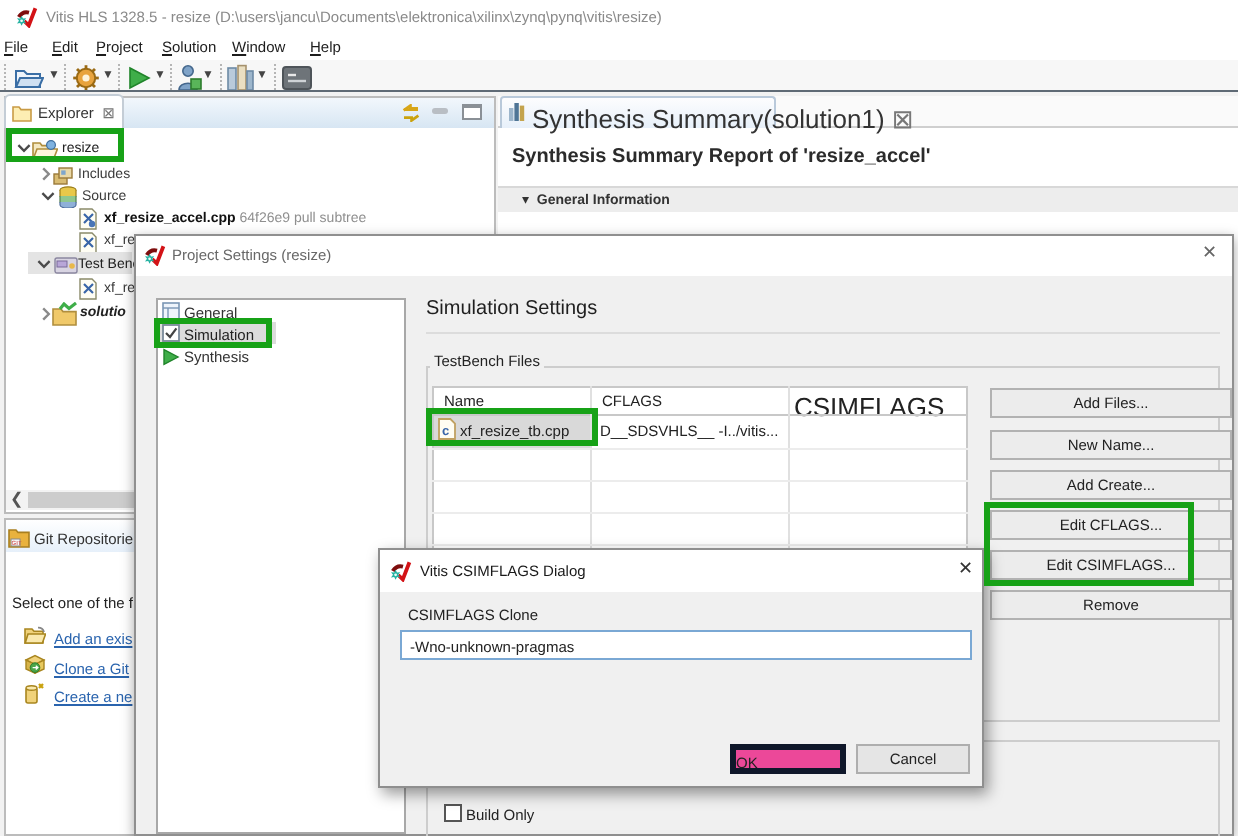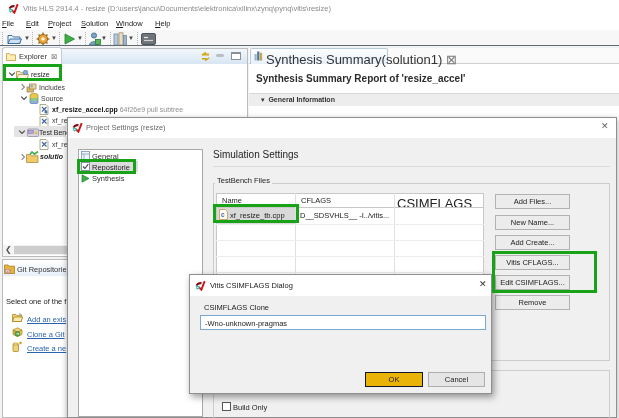--- a/index.html
+++ b/index.html
@@ -1,33 +1,33 @@
 <!DOCTYPE html>
 <html><head><meta charset="utf-8">
 <style>
 html,body{margin:0;padding:0}
 body{width:619px;height:418px;position:relative;overflow:hidden;background:#fff;
   font-family:"Liberation Sans",sans-serif;font-size:7px;color:#3c3c3c;}
 .ab{position:absolute}
 .grn{position:absolute;border:3px solid #17a217;background:transparent;z-index:50}
-.btn{position:absolute;width:75px;height:15px;background:#ececec;border:1px solid #b2b2b2;
+.btn{position:absolute;width:121px;height:15px;background:#ececec;border:1px solid #b2b2b2;
   text-align:center;line-height:14px;color:#222;font-size:7.5px;box-sizing:border-box}
 .tree{position:absolute;white-space:nowrap;font-size:7px;color:#3a3a3a}
 .lnk{position:absolute;white-space:nowrap;font-size:7.5px;color:#2a64ae;text-decoration:underline}
 </style></head>
 <body>
 
 <div class="ab" style="left:0;top:0;width:619px;height:16px;background:#fff"></div>
 <svg class="ab" style="left:8px;top:3px" width="11" height="11" viewBox="0 0 11 11">
  <path d="M1.4 5.5 Q3.3 2.5 6.5 3.3" stroke="#7e0d0d" stroke-width="2" fill="none"></path>
  <path d="M4.1 7.5 L6.4 9.7 L9.7 1.1" stroke="#d31216" stroke-width="1.9" fill="none"></path>
  <path d="M2.8 4.9 L3.5 6.3 L5.1 6.1 L4.1 7.4 L5.1 8.7 L3.5 8.5 L2.8 9.9 L2.1 8.5 L0.5 8.7 L1.5 7.4 L0.5 6.1 L2.1 6.3 Z" fill="#25b2a2"></path>
  <circle cx="2.8" cy="7.4" r="0.7" fill="#eafaf8"></circle>
 </svg>
-<div class="ab" style="left:23px;top:4px;font-size:7.5px;color:#8a8a8a;white-space:nowrap">Vitis HLS 2914.4 - resize (D:\users\jancu\Documents\elektronica\xilinx\zynq\pynq\vitis\resize)</div>
+<div class="ab" style="left:23px;top:4px;font-size:7.5px;color:#8a8a8a;white-space:nowrap">Vitis HLS 1328.5 - resize (D:\users\jancu\Documents\elektronica\xilinx\zynq\pynq\vitis\resize)</div>
 
 <div class="ab" style="left:0;top:16px;width:619px;height:14px;background:#fff"></div>
 <div class="ab" style="left:2px;top:19px;font-size:7.5px;color:#1d1d1d"><u>F</u>ile</div>
 <div class="ab" style="left:26px;top:19px;font-size:7.5px;color:#1d1d1d"><u>E</u>dit</div>
 <div class="ab" style="left:48px;top:19px;font-size:7.5px;color:#1d1d1d"><u>P</u>roject</div>
 <div class="ab" style="left:81px;top:19px;font-size:7.5px;color:#1d1d1d"><u>S</u>olution</div>
 <div class="ab" style="left:116px;top:19px;font-size:7.5px;color:#1d1d1d"><u>W</u>indow</div>
 <div class="ab" style="left:155px;top:19px;font-size:7.5px;color:#1d1d1d"><u>H</u>elp</div>
 
 <div class="ab" style="left:0;top:30px;width:619px;height:17px;background:#f7f7f7;border-bottom:1px solid #e3e3e3;box-sizing:border-box"></div>
@@ -239,21 +239,21 @@
   <rect x="0.5" y="0.5" width="8" height="8" fill="#eef4fb" stroke="#7a96b5" stroke-width="0.8"></rect>
   <line x1="0.5" y1="3" x2="8.5" y2="3" stroke="#7a96b5" stroke-width="0.7"></line>
   <line x1="3" y1="3" x2="3" y2="8.5" stroke="#7a96b5" stroke-width="0.7"></line>
  </svg>
  <div class="ab" style="left:92px;top:152px;font-size:7.5px;color:#333">General</div>
  <div class="ab" style="left:80px;top:161px;width:58px;height:11px;background:#dcdcdc"></div>
  <svg class="ab" style="left:81px;top:162px" width="9" height="9" viewBox="0 0 9 9">
   <rect x="0.5" y="0.5" width="8" height="8" fill="#fff" stroke="#7a8a9a" stroke-width="0.9"></rect>
   <path d="M2 4.5 L4 6.5 L7.2 2.2" stroke="#444" stroke-width="1.1" fill="none"></path>
  </svg>
- <div class="ab" style="left:92px;top:163px;font-size:7.5px;color:#222">Repositorie</div>
+ <div class="ab" style="left:92px;top:163px;font-size:7.5px;color:#222">Simulation</div>
  <svg class="ab" style="left:81px;top:174px" width="9" height="9" viewBox="0 0 9 9">
   <path d="M1 0.8 L8 4.5 L1 8.2 Z" fill="#3fae49" stroke="#20842a" stroke-width="0.7"></path>
  </svg>
  <div class="ab" style="left:92px;top:174px;font-size:7.5px;color:#333">Synthesis</div>
 
  <div class="ab" style="left:213px;top:149px;font-size:10px;font-weight:normal;color:#1f1f1f">Simulation Settings</div>
  <div class="ab" style="left:213px;top:166px;width:397px;height:1px;background:#dcdcdc"></div>
 
  <div class="ab" style="left:213px;top:183px;width:397px;height:178px;border:1px solid #cdcdcd;box-sizing:border-box"></div>
  <div class="ab" style="left:215px;top:176px;font-size:7.5px;color:#222;background:#f0f0f0;padding:0 2px">TestBench Files</div>
@@ -275,21 +275,21 @@
  <div class="ab" style="left:300px;top:211px;font-size:7.5px;color:#222;white-space:nowrap">D__SDSVHLS__ -I../vitis...</div>
 
  <div class="ab" style="left:216px;top:224px;width:268px;height:1px;background:#ececec"></div>
  <div class="ab" style="left:216px;top:240px;width:268px;height:1px;background:#ececec"></div>
  <div class="ab" style="left:216px;top:256px;width:268px;height:1px;background:#ececec"></div>
  <div class="ab" style="left:216px;top:272px;width:268px;height:1px;background:#ececec"></div>
 
  <div class="btn" style="left:495px;top:194px">Add Files...</div>
  <div class="btn" style="left:495px;top:215px">New Name...</div>
  <div class="btn" style="left:495px;top:235px">Add Create...</div>
- <div class="btn" style="left:495px;top:255px">Vitis CFLAGS...</div>
+ <div class="btn" style="left:495px;top:255px">Edit CFLAGS...</div>
  <div class="btn" style="left:495px;top:275px">Edit CSIMFLAGS...</div>
  <div class="btn" style="left:495px;top:295px">Remove</div>
 
  <div class="ab" style="left:213px;top:370px;width:397px;height:48px;border:1px solid #cdcdcd;border-bottom:none;box-sizing:border-box"></div>
  <div class="ab" style="left:222px;top:402px;width:9px;height:9px;background:#fff;border:1px solid #555;box-sizing:border-box"></div>
  <div class="ab" style="left:233px;top:403px;font-size:7.5px;color:#222">Build Only</div>
 </div>
 
 <div id="csimdialog">
  <div class="ab" style="left:189px;top:274px;width:303px;height:120px;background:#f0f0f0;border:1px solid #8f8f8f;box-sizing:border-box;box-shadow:2px 3px 7px rgba(0,0,0,0.4);z-index:20"></div>
@@ -298,20 +298,20 @@
   <path d="M1.4 5.5 Q3.3 2.5 6.5 3.3" stroke="#7e0d0d" stroke-width="2" fill="none"></path>
   <path d="M4.1 7.5 L6.4 9.7 L9.7 1.1" stroke="#d31216" stroke-width="1.9" fill="none"></path>
   <path d="M2.8 4.9 L3.5 6.3 L5.1 6.1 L4.1 7.4 L5.1 8.7 L3.5 8.5 L2.8 9.9 L2.1 8.5 L0.5 8.7 L1.5 7.4 L0.5 6.1 L2.1 6.3 Z" fill="#25b2a2"></path>
   <circle cx="2.8" cy="7.4" r="0.7" fill="#eafaf8"></circle>
  </svg>
  <div class="ab" style="left:210px;top:281px;font-size:7.5px;color:#1a1a1a;z-index:22">Vitis CSIMFLAGS Dialog</div>
  <div class="ab" style="left:479px;top:279px;font-size:9px;color:#333;z-index:22">✕</div>
  <div class="ab" style="left:204px;top:303px;font-size:7.5px;color:#222;z-index:22">CSIMFLAGS Clone</div>
  <div class="ab" style="left:200px;top:315px;width:286px;height:15px;background:#fff;border:1px solid #7aa8d4;box-sizing:border-box;z-index:22"></div>
  <div class="ab" style="left:205px;top:319px;font-size:7.5px;color:#222;z-index:23">-Wno-unknown-pragmas</div>
- <div class="ab" style="left:365px;top:372px;width:58px;height:15px;background:#eab308;border:1px solid #0f172a;box-sizing:border-box;text-align:center;line-height:13px;font-size:7.5px;color:#222;z-index:22">OK</div>
+ <div class="ab" style="left:365px;top:372px;width:58px;height:15px;background:#ec4899;border:3px solid #0f172a;box-sizing:border-box;text-align:left;line-height:13px;font-size:7.5px;color:#222;z-index:22">OK</div>
  <div class="ab" style="left:428px;top:372px;width:57px;height:15px;background:#e5e5e5;border:1px solid #aeaeae;box-sizing:border-box;text-align:center;line-height:13px;font-size:7.5px;color:#222;z-index:22">Cancel</div>
 </div>
 
 <div class="grn" style="left:3px;top:64px;width:53px;height:11px"></div>
 <div class="grn" style="left:77px;top:159px;width:53px;height:9px"></div>
 <div class="grn" style="left:213px;top:204px;width:80px;height:13px"></div>
 <div class="grn" style="left:492px;top:251px;width:99px;height:36px"></div>
 
 </body></html>

